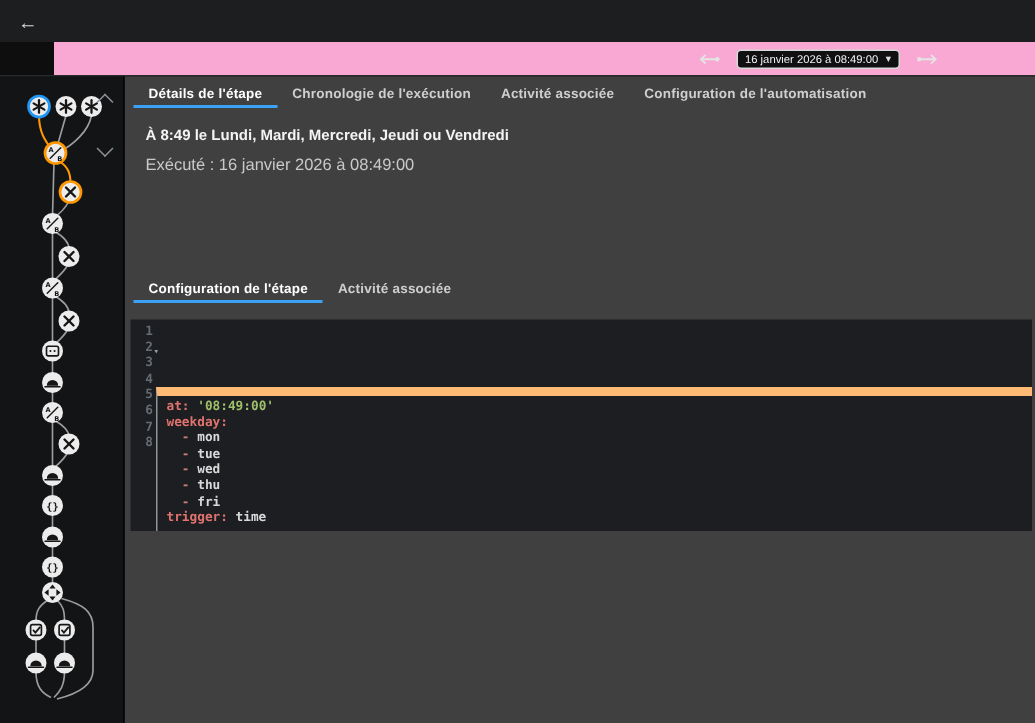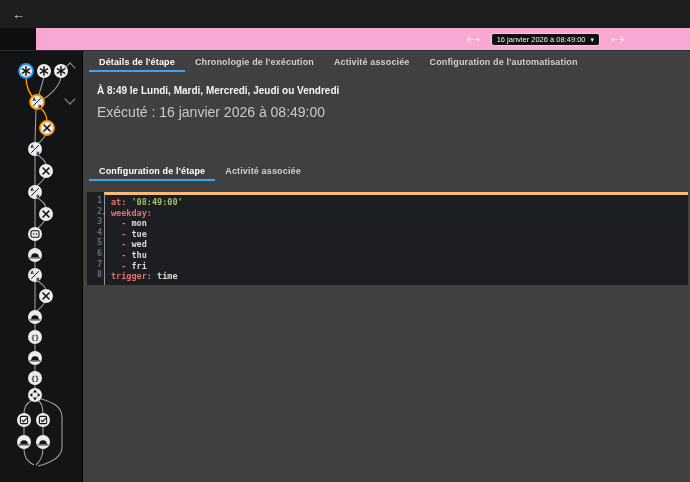--- a/index.html
+++ b/index.html
@@ -31,30 +31,30 @@
   .chev-up{left:66px;top:13px;transform:rotate(-135deg);}
   .chev-down{left:66px;top:44px;transform:rotate(45deg);}
   
   .panel{flex:1;background:#404040;display:flex;flex-direction:column;min-width:0;}
   .tabs{display:flex;padding-left:6px;}
   .tabs.primary{padding-top:3px;}
   .tab{padding:3px 10px 3px;font-size:9px;color:#cfcfd1;font-weight:700;letter-spacing:.15px;
     border-bottom:2px solid transparent;white-space:nowrap;cursor:pointer;}
   .tab.active{color:#ffffff;border-bottom-color:#3ba2f5;}
   .heading{margin:13px 0 0 14px;font-size:10px;font-weight:700;color:#f4f4f4;}
-  .executed{margin:8px 0 12px 14px;font-size:14px;color:#c9c9c9;}
-  .tabs.secondary{margin-top:31px;}
+  .executed{margin:8px 0 0 14px;font-size:11px;color:#c9c9c9;}
+  .tabs.secondary{margin-top:68px;}
   
   .editor{margin:11px 2px 0 4px;display:flex;background:#1c1e21;
     font-family:"DejaVu Sans Mono",monospace;font-size:8.5px;line-height:10.6px;font-weight:700;}
   .gutter-col{width:15px;flex:none;text-align:right;color:#646c75;padding:3px 2px 4px 0;}
   .gutter-col .gnum{height:10.6px;position:relative;}
   .fold{font-size:6px;color:#9aa0a6;position:absolute;right:-4px;top:3px;}
-  .code-col{flex:1;border-top:3px solid #fdba74;border-left:1px solid #8f9398;
-    padding:2px 0 3px 6px;color:#d8d8d8;min-width:0;}
+  .code-col{flex:1;border-top:6px solid #fdba74;border-left:1px solid #8f9398;
+    padding:2px 0 3px 6px;color:#d8d8d8;min-width:0;margin-top:45px;}
   .code-line{height:10.6px;white-space:pre;}
   .tok-key{color:#e0736e;}
   .tok-string{color:#9fc06a;}
   .tok-plain{color:#d8d8d8;}
   .tok-dash{color:#c87f78;}
 </style>
 </head>
 <body>
 
 <div>

